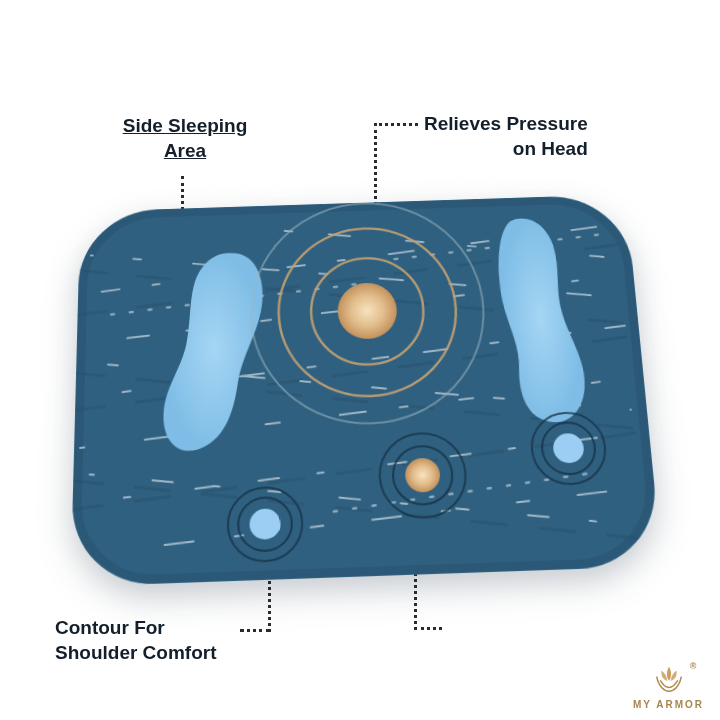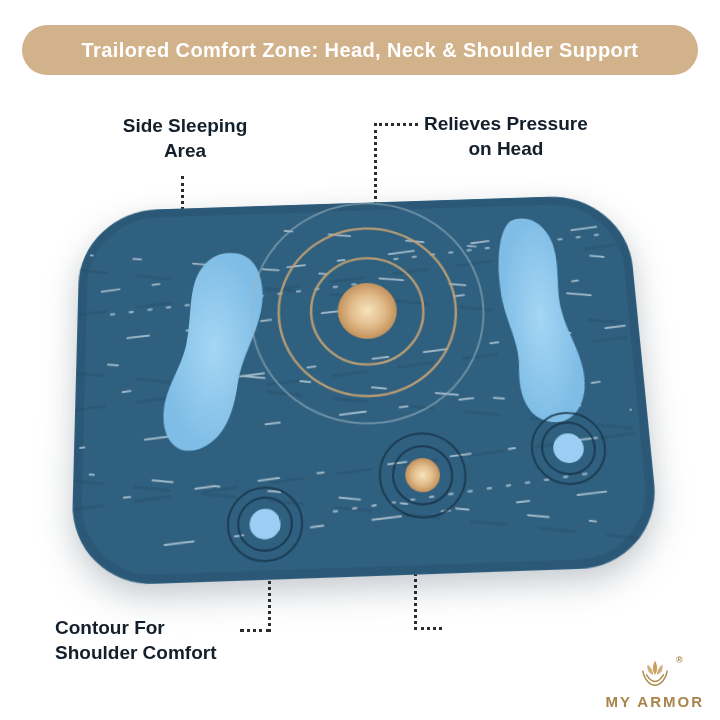--- a/index.html
+++ b/index.html
@@ -7,22 +7,22 @@
         font-family:"Liberation Sans", sans-serif;}
 
   
   .banner{position:absolute;left:22px;top:25px;width:676px;height:50px;background:#d2b28a;
           border-radius:25px;display:flex;align-items:center;justify-content:center;}
   .banner span{color:#ffffff;font-size:20px;font-weight:bold;letter-spacing:.4px;}
 
   
   .callout{position:absolute;color:#131f2b;font-weight:bold;font-size:19px;line-height:1.3;
            white-space:pre-line;}
-  .c-side{left:100px;top:114px;width:170px;text-align:center;}
-  .c-head{left:424px;top:112px;text-align:center;}
+  .c-side{left:100px;top:114px;width:170px;text-align:center;text-decoration:underline;}
+  .c-head{left:424px;top:112px;text-align:right;}
   .c-shoulder{left:55px;top:616px;text-align:left;}
   .c-neck{left:442px;top:614px;text-align:left;}
 
   
   .vline{position:absolute;width:0;border-left:3px dotted #2b2b2b;}
   .hline{position:absolute;height:0;border-top:3px dotted #2b2b2b;}
   .l-side{left:181px;top:176px;height:190px;}
   .l-head-h{left:374px;top:123px;width:44px;}
   .l-head-v{left:374px;top:123px;height:190px;}
   .l-shoulder-h{left:240px;top:629px;width:30px;}
@@ -33,30 +33,27 @@
   
   .pillow-wrap{position:absolute;left:70px;top:182px;width:580px;height:400px;
                transform:perspective(1300px) rotateX(16deg) rotate(-2deg);
                transform-origin:50% 50%;}
   .pillow-wrap svg{filter:drop-shadow(0 12px 16px rgba(20,40,60,.25));}
 
   
   .logo{position:absolute;right:16px;bottom:10px;text-align:center;}
   .logo-row{position:relative;display:inline-block;}
   .reg{position:absolute;top:-3px;right:-11px;font-size:9px;color:#a9854e;font-weight:bold;}
-  .logo-name{font-size:15px;font-weight:bold;letter-spacing:2px;color:#a9854e;margin-top:1px;}
+  .logo-name{font-size:10px;font-weight:bold;letter-spacing:2px;color:#a9854e;margin-top:1px;}
 </style>
 </head>
 <body>
 
 <div class="page">
 
-  <div class="banner">
-    <span>Trailored Comfort Zone: Head, Neck &amp; Shoulder Support</span>
-  </div>
 
   <div class="callout c-side">Side Sleeping
 Area</div>
   <div class="callout c-head">Relieves Pressure
 on Head</div>
   <div class="callout c-shoulder">Contour For
 Shoulder Comfort</div>
 
   <div class="vline l-side"></div>
   <div class="hline l-head-h"></div>

